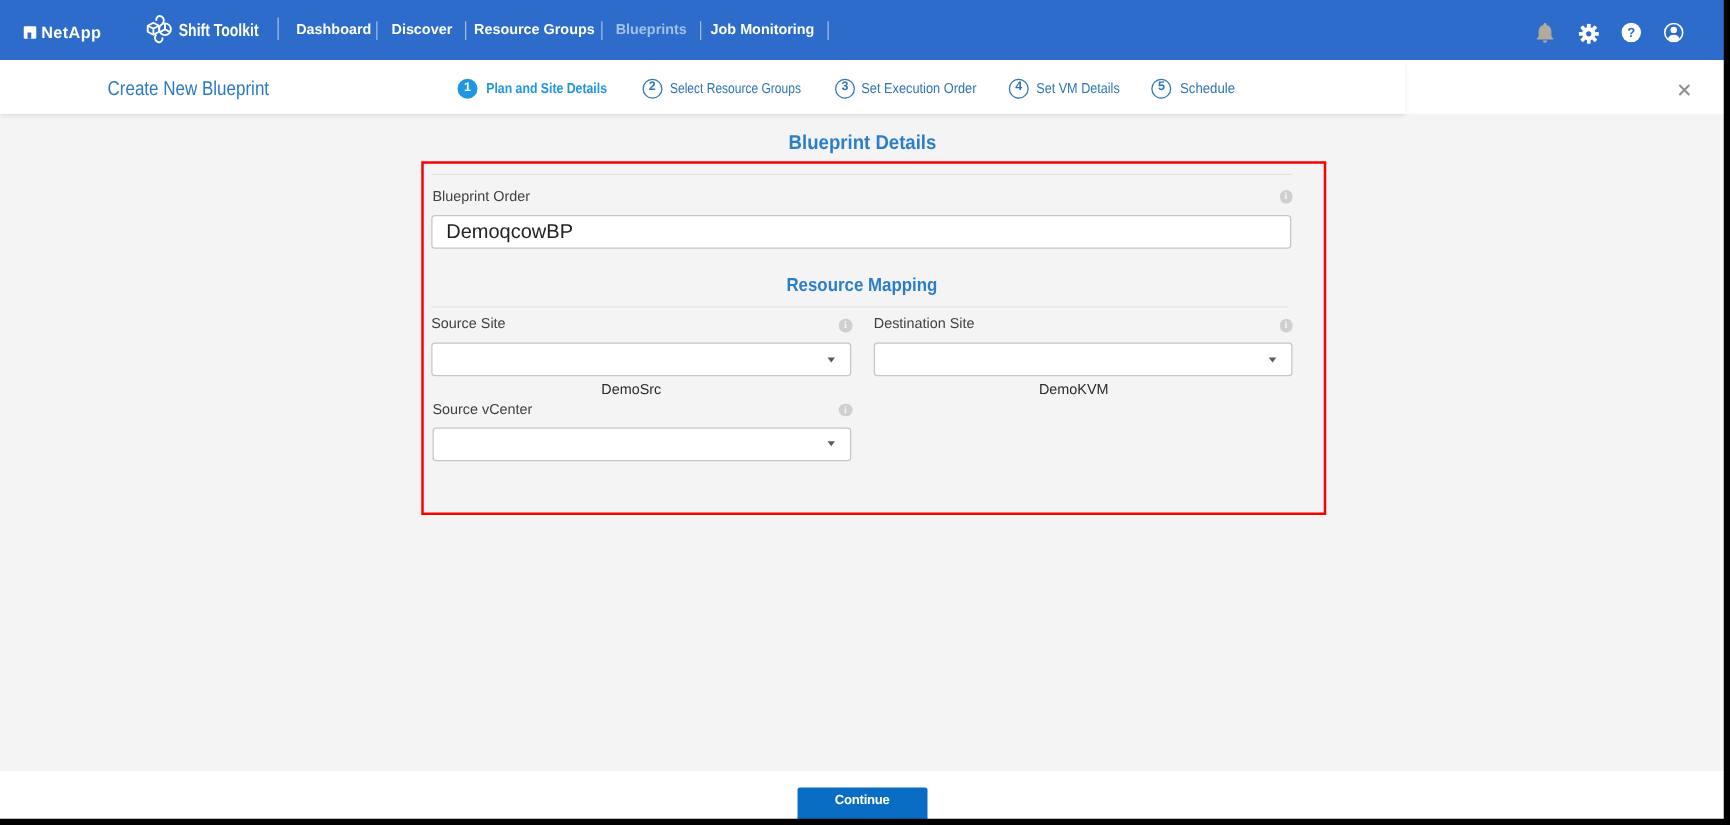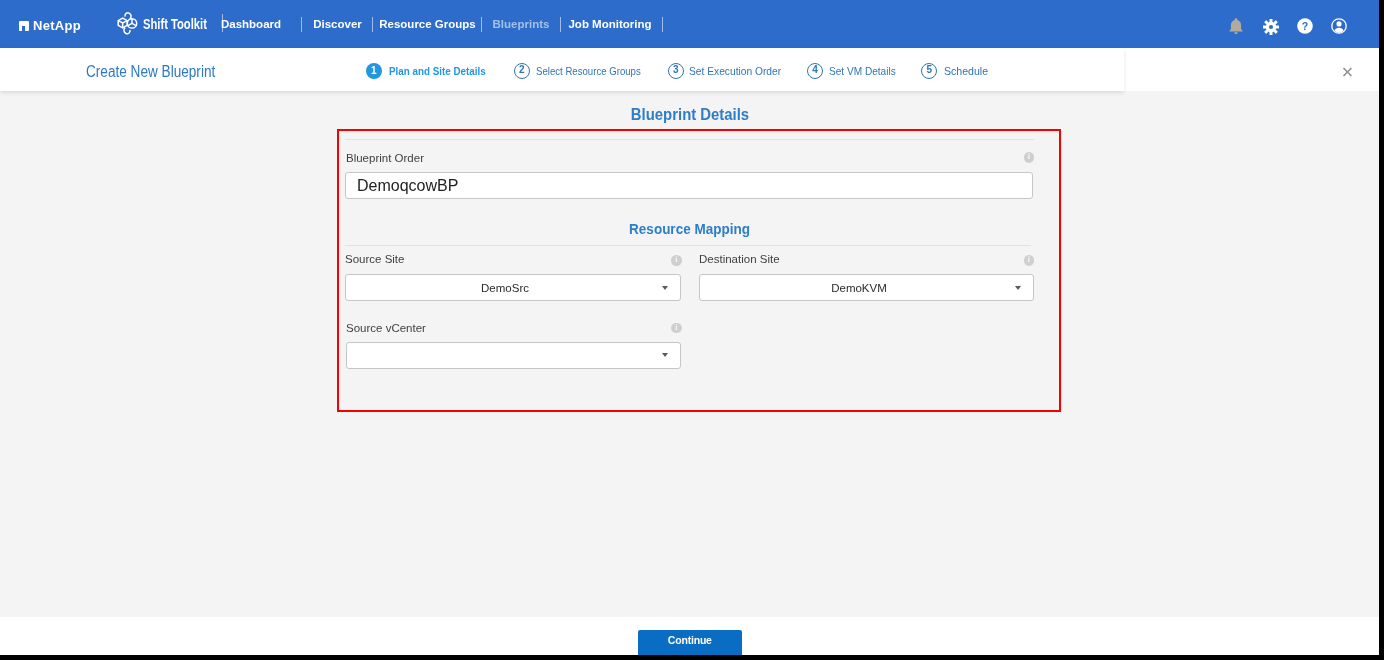--- a/index.html
+++ b/index.html
@@ -32,21 +32,21 @@
 
 
 #content { left:0; top:91px; width:1384px; height:526px; background:#f4f4f4; }
 #bpdetails { left:0; top:106px; width:1380px; text-align:center; font-size:16px; font-weight:bold; color:#2d7ec9; transform:scaleX(0.93); }
 #redbox { left:336.8px; top:129.2px; width:724px; height:283px; border:2.6px solid #f80000; }
 .divider { height:1px; background:#e2e2e2; }
 .flabel { font-size:11.5px; line-height:12px; color:#3f3f3f; }
 .infoico { width:10.5px; height:10.5px; border-radius:50%; background:#cfcfcf; color:#f6f6f6; font-size:8px; font-weight:bold; text-align:center; line-height:10.5px; font-family:"Liberation Serif",serif; }
 .inputbox { background:#fff; border:1px solid #c6c6c6; border-radius:3px; }
 #rm { left:345px; top:219.5px; width:689px; text-align:center; font-size:15px; font-weight:bold; color:#2d7ec9; transform:scaleX(0.9); }
-.ddtext { font-size:11.5px; line-height:12px; color:#2b2b2b; text-align:center; }
+.ddtext { font-size:11.5px; line-height:12px; color:#2b2b2b; text-align:center;margin-top:24px; }
 .caret { width:0; height:0; border-left:3.5px solid transparent; border-right:3.5px solid transparent; border-top:4px solid #5a5a5a; }
 
 
 #footer { left:0; top:616.5px; width:1384px; height:38.5px; background:#fff; }
 #continue { left:638px; top:629.5px; width:103.6px; height:33px; background:#0a6dc4; border-radius:2px; color:#fff; font-size:10.5px; font-weight:bold; text-align:center; line-height:21.7px; letter-spacing:-0.2px; }
 
 
 #edge-r { left:1378.5px; top:0; width:5.5px; height:660px; background:#000; z-index:9; }
 #edge-b { left:0; top:655px; width:1384px; height:5px; background:#000; z-index:9; }
 </style>
@@ -63,21 +63,21 @@
       <path d="M9 5.6 C8.6 2.6 11 1.1 13 2.1 C15.5 3.3 15.8 6.4 13.8 7.9"></path>
       <path d="M14 19 C14.4 22 12 23.5 10 22.5 C7.5 21.3 7.2 18.2 9.2 16.7"></path>
       <path d="M2.2 9.6 L6.7 7.2 L11.2 9.6 L11.2 14.4 L6.7 16.8 L2.2 14.4 Z"></path>
       <path d="M2.2 9.6 L6.7 11.9 L11.2 9.6 M6.7 11.9 L6.7 16.8"></path>
       <circle cx="16" cy="12.4" r="4.7"></circle>
       <path d="M16 12.4 L16 7.7 M16 12.4 L12 14.7 M16 12.4 L20 14.7"></path>
     </svg>
   </div>
   <div class="abs" id="shift-txt">Shift Toolkit</div>
   <div class="abs navsep" style="left:221.5px; top:14px; height:18px;"></div>
-  <div class="abs navitem" style="left:251px;text-align:center;">Dashboard</div>
+  <div class="abs navitem" style="left:267px;text-align:center;">Dashboard</div>
   <div class="abs navsep" style="left:301.4px; top:16.5px; height:15px;"></div>
   <div class="abs navitem" style="left:337.5px;">Discover</div>
   <div class="abs navsep" style="left:372.2px; top:16.5px; height:15px;"></div>
   <div class="abs navitem" style="left:427.5px;">Resource Groups</div>
   <div class="abs navsep" style="left:480.8px; top:16.5px; height:15px;"></div>
   <div class="abs navitem muted" style="left:521px;">Blueprints</div>
   <div class="abs navsep" style="left:559.5px; top:16.5px; height:15px;"></div>
   <div class="abs navitem" style="left:610px;">Job Monitoring</div>
   <div class="abs navsep" style="left:661.8px; top:16.5px; height:15px;"></div>
 

